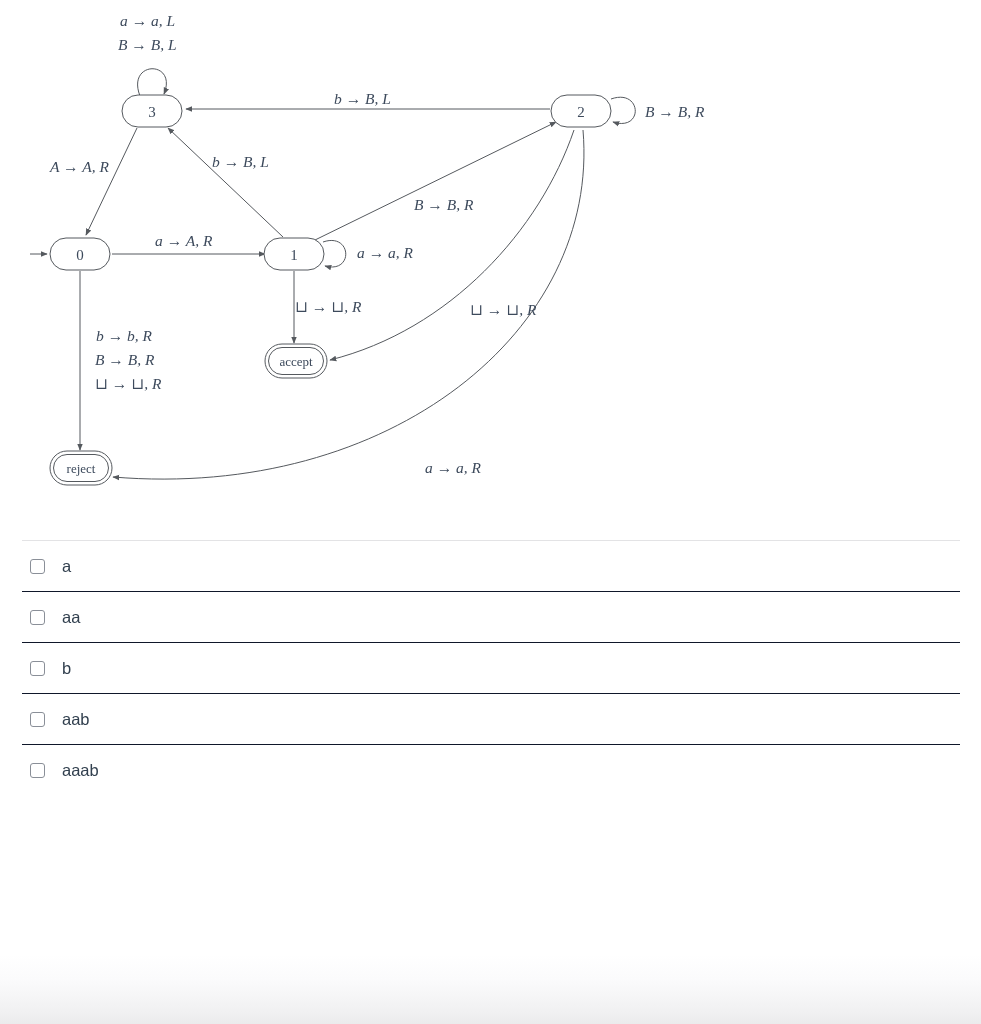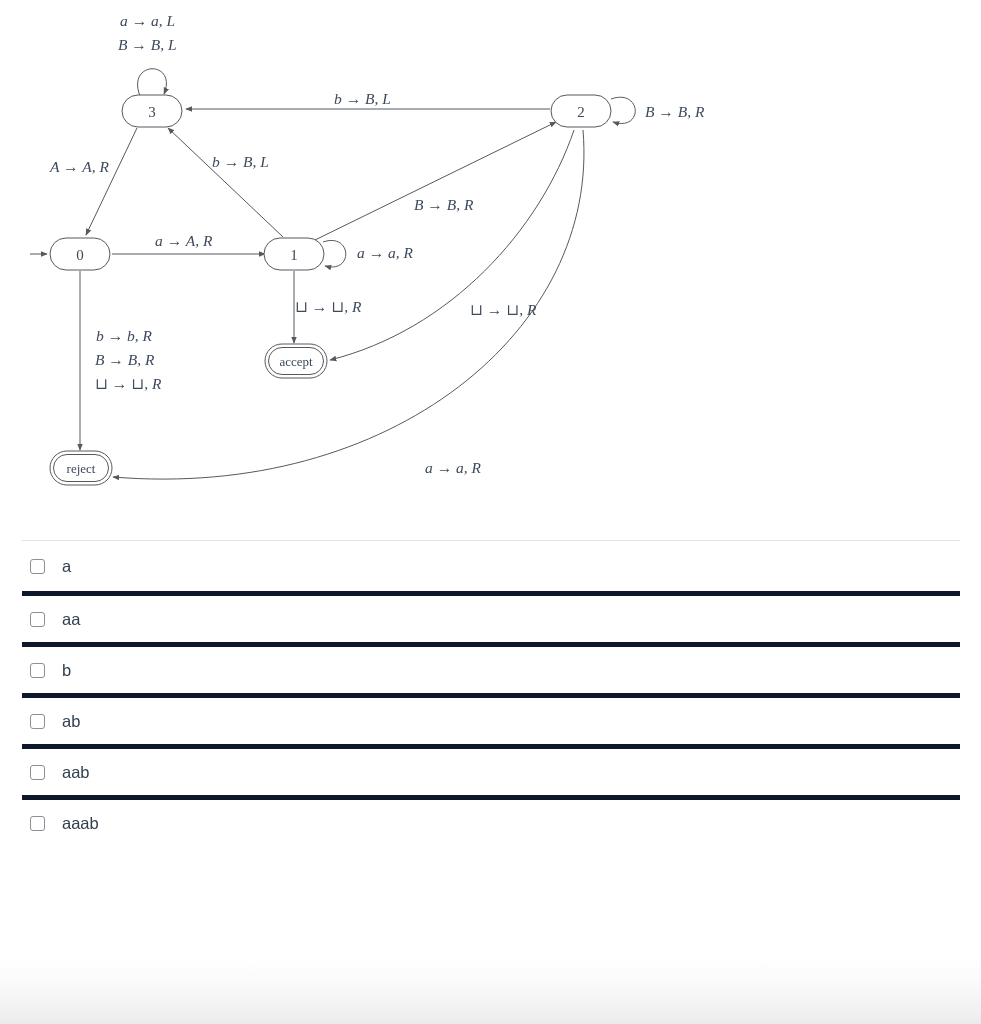--- a/index.html
+++ b/index.html
@@ -59,21 +59,21 @@
     top: 540px;
     width: 981px;
   }
   .option-row {
     position: relative;
     height: 51px;
     display: flex;
     align-items: center;
     padding-left: 30px;
     box-sizing: border-box;
-    border-top: 5px solid #0f172a;
+    border-top: 1px solid #0f172a;
     margin-left: 22px;
     margin-right: 21px;
     padding-right: 0;
   }
   .option-row:first-child {
     border-top: 1px solid #e3e3e5;
   }
   .option-row .cb {
     width: 15px;
     height: 15px;
@@ -202,24 +202,20 @@
   </div>
 
 
   <div class="option-row">
     <span class="cb"></span>
     <span class="lbl">b</span>
   </div>
 
 
 
-  <div class="option-row">
-    <span class="cb"></span>
-    <span class="lbl">ab</span>
-  </div>
 
   <div class="option-row">
     <span class="cb"></span>
     <span class="lbl">aab</span>
   </div>
 
   <div class="option-row">
     <span class="cb"></span>
     <span class="lbl">aaab</span>
   </div>

